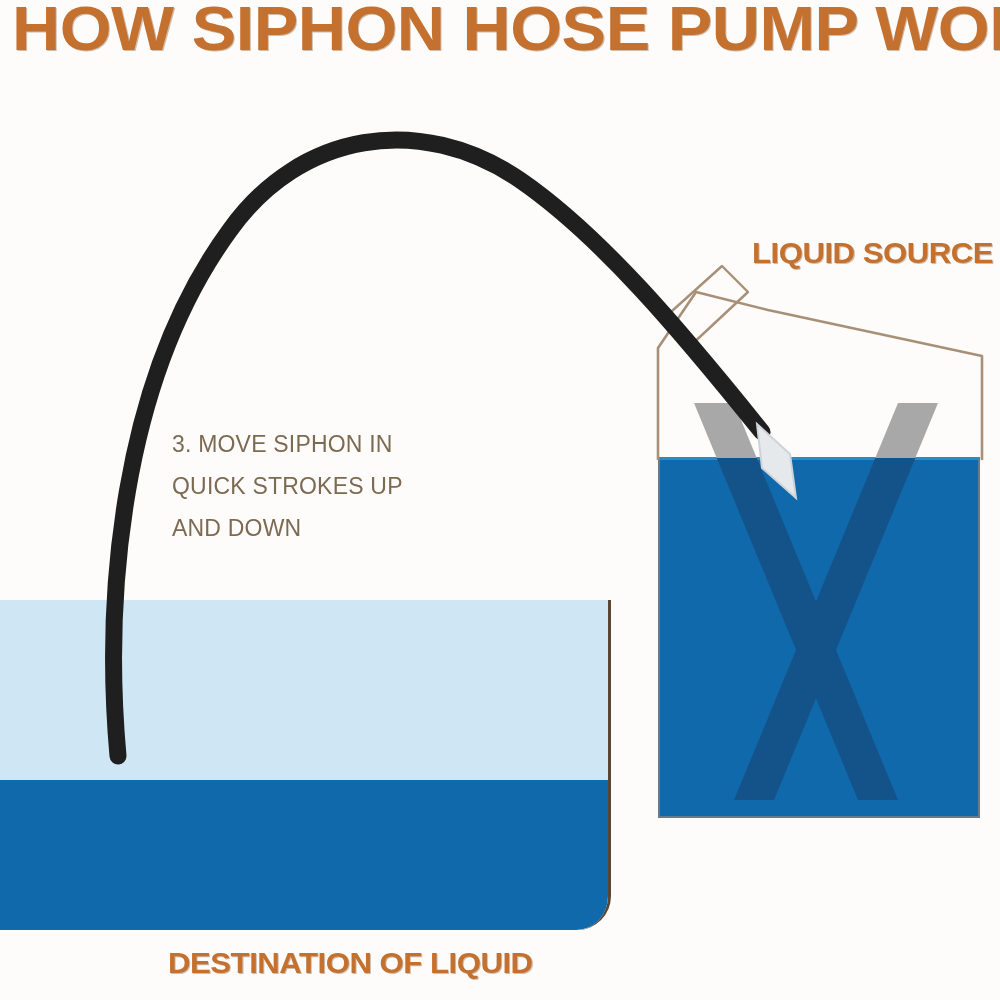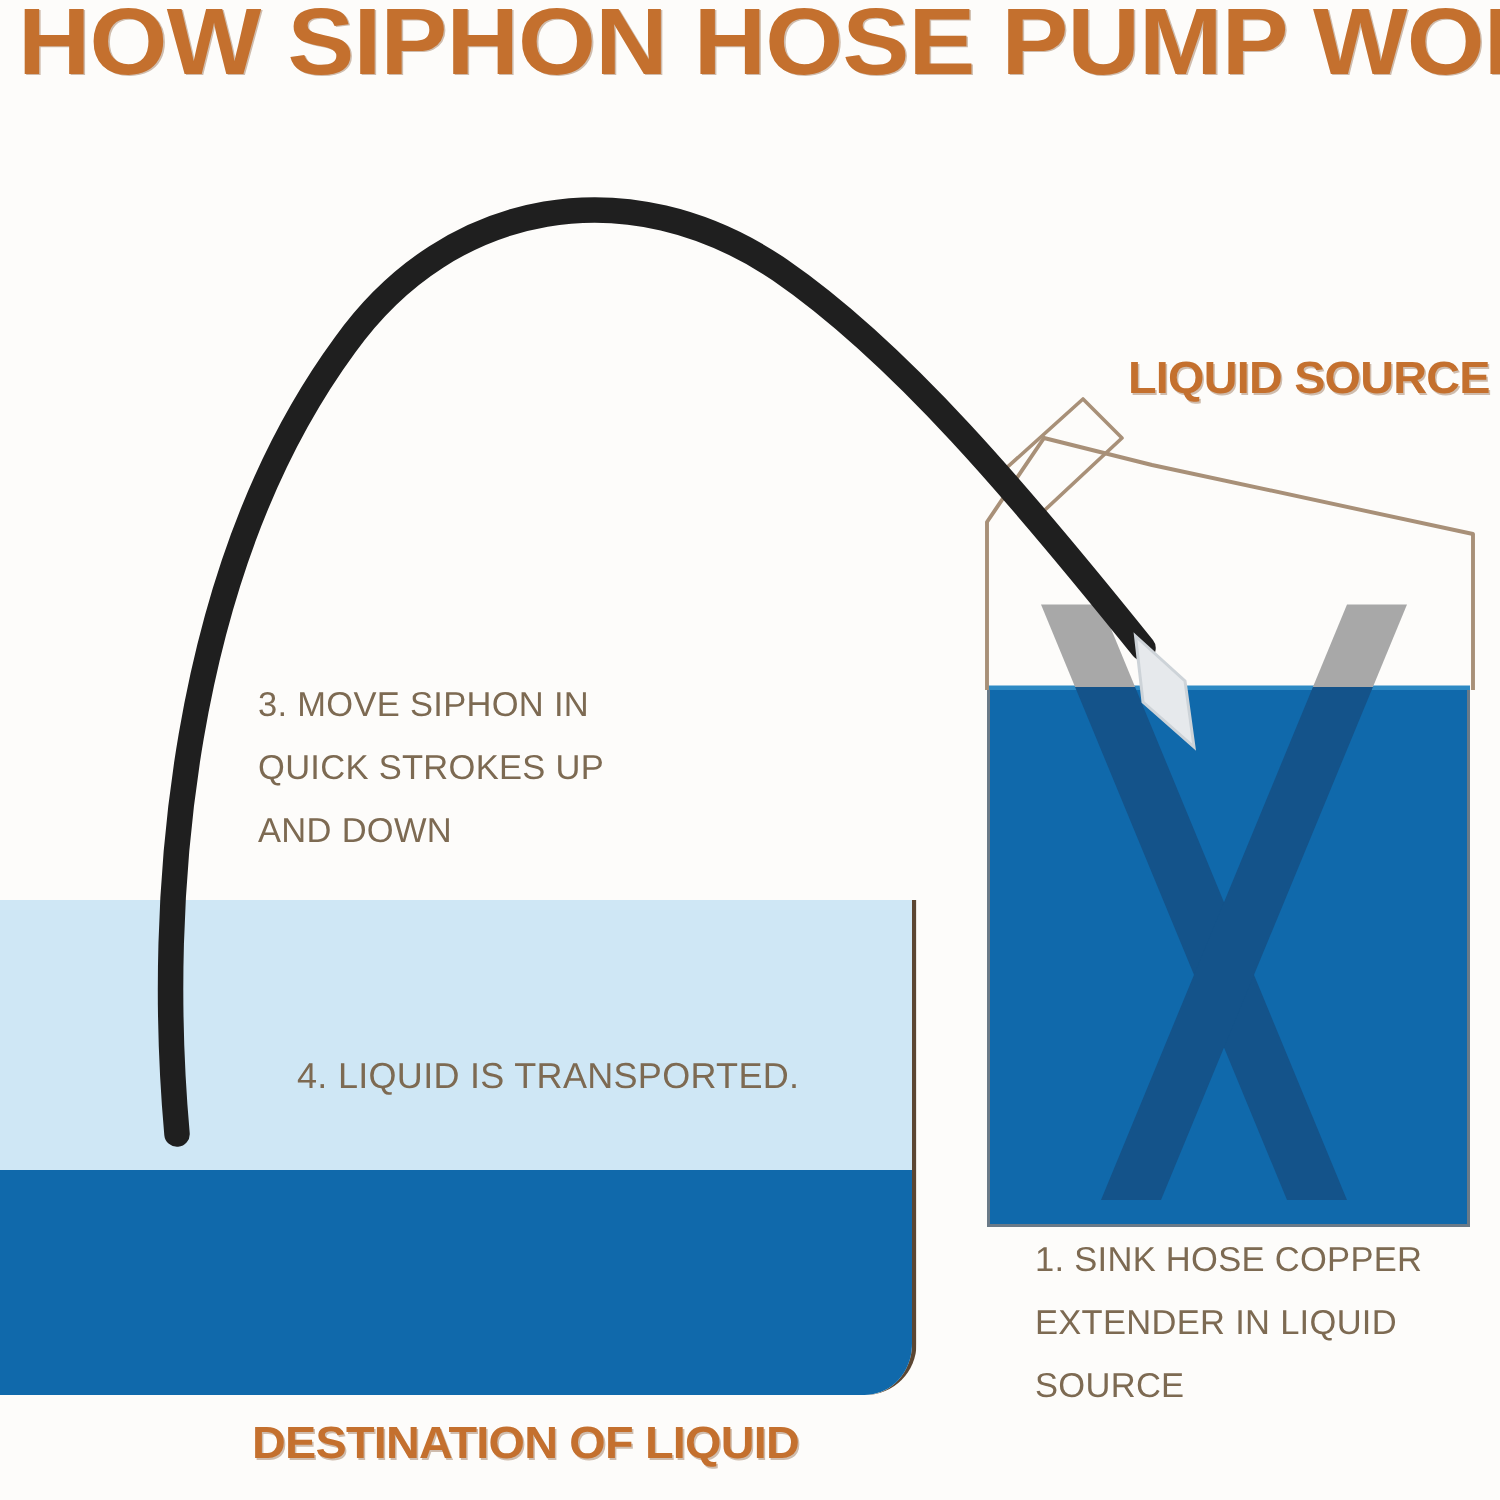--- a/index.html
+++ b/index.html
@@ -51,21 +51,21 @@
   
   .caption {
     position: absolute;
     color: #7d6a52;
     font-size: 23px;
     line-height: 42px;
     white-space: pre-line;
     letter-spacing: 0.2px;
   }
   #caption-step2 { left: 325px; top: 192px; }
-  #caption-step3 { left: 172px; top: 423px; margin-top: 25px; }
+  #caption-step3 { left: 172px; top: 423px; }
   #caption-step4 { left: 198px; top: 703px; font-size: 24px; line-height: 30px; }
   #caption-step1 { left: 690px; top: 818px; }
 
   
   #destination-container {
     position: absolute;
     left: -10px;
     top: 600px;
     width: 618px;
     height: 330px;
@@ -216,23 +216,19 @@
              C 600 235, 680 330, 762 432" fill="none" stroke="#1f1f1f" stroke-width="17" stroke-linecap="round"></path>
 
     <path d="M 757 424 L 790 454 L 796 498 L 762 468 Z" fill="#e6e9ec" stroke="#cdd3d8" stroke-width="2"></path>
   </svg>
 
 
   <div class="caption" id="caption-step3">3. MOVE SIPHON IN
 QUICK STROKES UP
 AND DOWN</div>
 
-  <div class="caption" id="caption-step4">4. LIQUID IS TRANSPORTED.</div>
-
-  <div class="caption" id="caption-step1">1. SINK HOSE COPPER
-EXTENDER IN LIQUID
-SOURCE</div>
+
 
   <div class="headline" id="label-liquid-source">LIQUID SOURCE</div>
 
   <div class="headline" id="label-destination">DESTINATION OF LIQUID</div>
 
 </div>
 
 </body></html>

